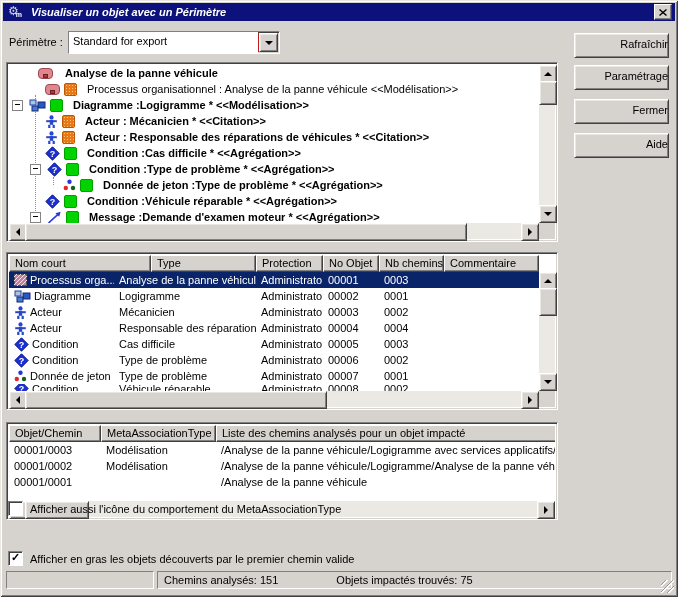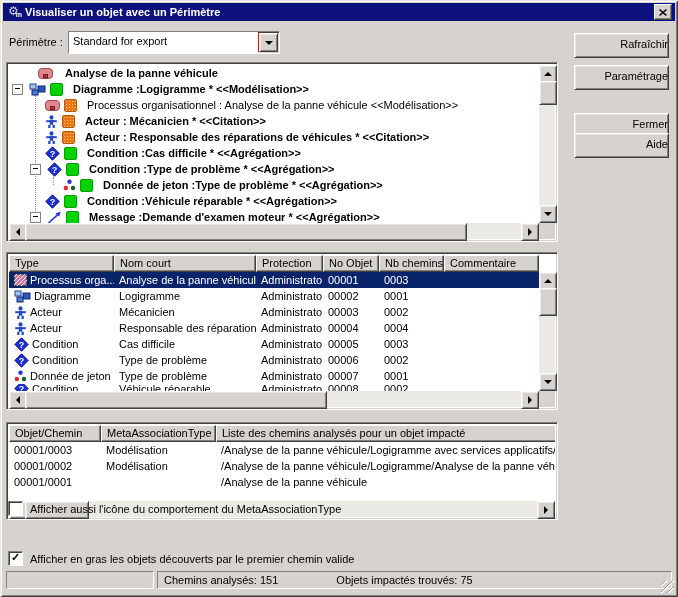--- a/index.html
+++ b/index.html
@@ -5,21 +5,21 @@
   html,body{margin:0;padding:0;}
   body{width:678px;height:597px;font-family:"Liberation Sans",sans-serif;font-size:11px;background:#808080;}
   #window{position:relative;width:678px;height:597px;background:#d6d3ce;
     box-shadow: inset 1px 1px 0 #e9e7e2, inset -1px -1px 0 #404040, inset 2px 2px 0 #ffffff, inset -2px -2px 0 #808080;
     overflow:hidden;}
   
   .titlebar{position:absolute;left:3px;top:3px;right:3px;height:18px;background:#0c117c;color:#fff;
     display:flex;align-items:center;padding:0 3px;}
   .appicon{width:15px;height:14px;position:relative;flex:0 0 auto;color:#cfd4e8;font-size:12px;line-height:13px;text-align:center;}
   .appicon b{position:absolute;right:-1px;bottom:-2px;font-size:7px;color:#ffffff;font-weight:bold;}
-  .title{font-weight:bold;margin-left:4px;flex:1;white-space:nowrap;overflow:hidden;}
+  .title{font-weight:bold;margin-left:10px;flex:1;white-space:nowrap;overflow:hidden;font-style:italic;}
   .closebtn{width:16px;height:14px;background:#d6d3ce;border-top:1px solid #fff;border-left:1px solid #fff;
     border-right:1px solid #404040;border-bottom:1px solid #404040;box-shadow:inset -1px -1px 0 #808080;
     display:flex;align-items:center;justify-content:center;}
   
   .btn3d{background:#d6d3ce;border-top:1px solid #ffffff;border-left:1px solid #ffffff;
     border-right:1px solid #404040;border-bottom:1px solid #404040;
     box-shadow: inset 1px 1px 0 #e9e7e2, inset -1px -1px 0 #808080;}
   .field{background:#b91c1c;border-top:1px solid #808080;border-left:1px solid #808080;
     border-right:1px solid #ffffff;border-bottom:1px solid #ffffff;
     box-shadow: inset 1px 1px 0 #404040, inset -1px -1px 0 #d6d3ce;}
@@ -112,64 +112,64 @@
   <span class="perim-label">Périmètre :</span>
   <div class="combo field">
     <span class="val">Standard for export</span>
     <span class="drop btn3d">
       <span class="arrow-d"></span>
     </span>
   </div>
 
   <div class="sidebtn btn3d" style="top:33px">Rafraîchir</div>
   <div class="sidebtn btn3d" style="top:65px">Paramétrage</div>
-  <div class="sidebtn btn3d" style="top:113px">Fermer</div>
+  <div class="sidebtn btn3d" style="top:99px">Fermer</div>
   <div class="sidebtn btn3d" style="top:133px">Aide</div>
 
   <div id="tree-panel" class="panel field">
     <div class="rows-vp" id="tree-rows">
       <div class="tguide" style="left:26px;top:30px;height:122px;"></div>
       <div class="tguide" style="left:44px;top:112px;height:8px;"></div>
     <div class="trow b">
           <span class="sp" style="width: 14px;"></span>
           <span class="noexp"></span>
           <span class="ticon">
             <svg width="15" height="11">
               <rect x="0.5" y="0.5" width="14" height="10" rx="3.5" fill="#e2868e" stroke="#9c4a52"></rect>
               <rect x="5.5" y="6.5" width="4" height="3" fill="#b03840" stroke="#6a2026"></rect>
             </svg>
           </span>
           <span class="tlabel">Analyse de la panne véhicule</span>
         </div>
+        <div class="trow">
+          <span class="sp" style="width: 21px;"></span>
+          <span class="noexp"></span>
+          <span class="ticon">
+            <svg width="15" height="11">
+              <rect x="0.5" y="0.5" width="14" height="10" rx="3.5" fill="#e2868e" stroke="#9c4a52"></rect>
+              <rect x="5.5" y="6.5" width="4" height="3" fill="#b03840" stroke="#6a2026"></rect>
+            </svg>
+          </span>
+          <span class="badge orange"></span>
+          <span class="tlabel">Processus organisationnel : Analyse de la panne véhicule  &lt;&lt;Modélisation&gt;&gt;</span>
+        </div>
         <div class="trow b">
           <span class="sp" style="width: 3px;"></span>
           <span class="expander">
             <i></i>
           </span>
           <span class="ticon">
             <svg width="17" height="13">
               <rect x="1" y="1" width="6" height="5" fill="#a8c4e8" stroke="#2040a0"></rect>
               <rect x="9" y="3" width="7" height="6" fill="#2858c8" stroke="#102870"></rect>
               <rect x="3" y="7" width="6" height="5" fill="#4878d8" stroke="#102870"></rect>
             </svg>
           </span>
           <span class="badge green"></span>
           <span class="tlabel">Diagramme :Logigramme  * &lt;&lt;Modélisation&gt;&gt;</span>
-        </div>
-        <div class="trow">
-          <span class="sp" style="width: 21px;"></span>
-          <span class="noexp"></span>
-          <span class="ticon">
-            <svg width="15" height="11">
-              <rect x="0.5" y="0.5" width="14" height="10" rx="3.5" fill="#e2868e" stroke="#9c4a52"></rect>
-              <rect x="5.5" y="6.5" width="4" height="3" fill="#b03840" stroke="#6a2026"></rect>
-            </svg>
-          </span>
-          <span class="badge orange"></span>
-          <span class="tlabel">Processus organisationnel : Analyse de la panne véhicule  &lt;&lt;Modélisation&gt;&gt;</span>
         </div>
         <div class="trow b">
           <span class="sp" style="width: 21px;"></span>
           <span class="noexp"></span>
           <span class="ticon">
             <svg width="13" height="13">
               <circle cx="6.5" cy="2.4" r="2.1" fill="#2846c8"></circle>
               <rect x="4.8" y="4.8" width="3.4" height="5" fill="#2846c8"></rect>
               <rect x="1.2" y="5.2" width="10.6" height="2" fill="#2846c8"></rect>
               <rect x="3.2" y="9.8" width="2.2" height="3.2" fill="#2846c8"></rect>
@@ -276,22 +276,22 @@
       <div class="hthumb btn3d" style="left:16px;width:440px;"></div>
       <span class="sbtn btn3d right">
           <span class="arrow-r"></span>
         </span>
     </div>
     <div class="corner"></div>
   </div>
 
   <div id="objects-panel" class="panel field">
     <div class="thead" id="objects-head" style="right:2px;">
+        <div class="th" style="width: 142px;">Nom court</div>
         <div class="th" style="width: 105px;">Type</div>
-        <div class="th" style="width: 142px;">Nom court</div>
         <div class="th" style="width: 67px;">Protection</div>
         <div class="th" style="width: 56px;">No Objet</div>
         <div class="th" style="width: 65px;">Nb chemins</div>
         <div class="th" style="width: 95px;">Commentaire</div>
       </div>
     <div class="tbody" id="objects-body">
         <div class="dtr sel">
           <div class="td" style="width: 105px;">
             <span class="ticon">
               <svg width="13" height="12">

